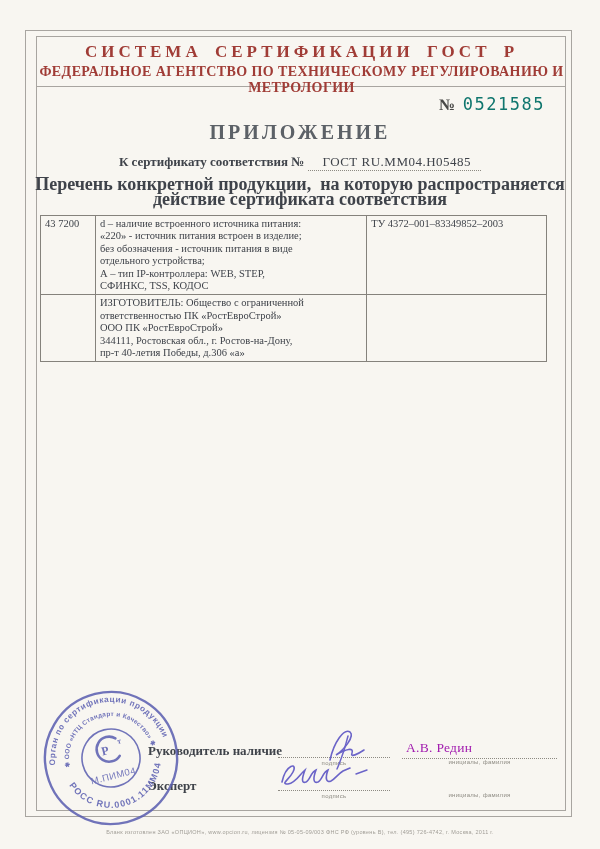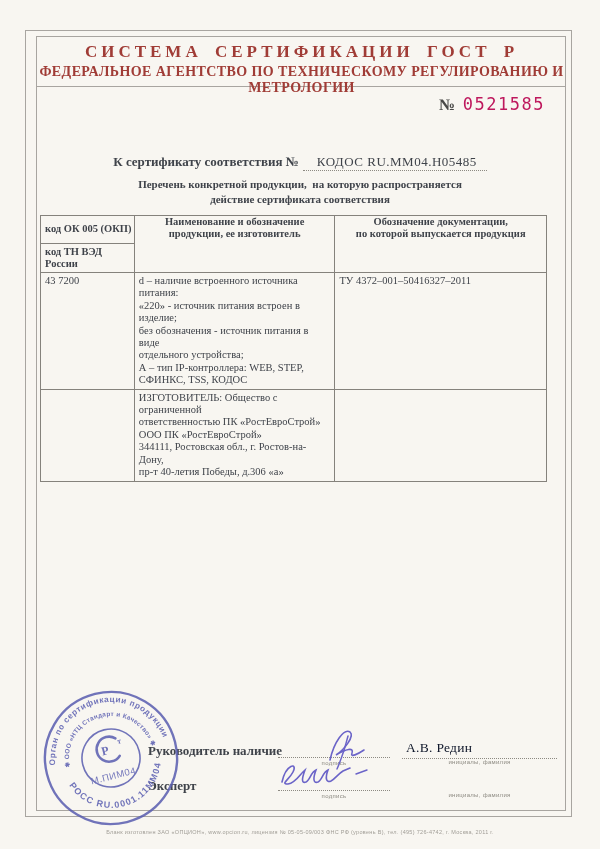--- a/index.html
+++ b/index.html
@@ -20,35 +20,35 @@
     color:#a03c36;
   }
   .hdr-agency {
     left:37px; top:64px; width:529px; text-align:center;
     font-size:14px; font-weight:bold; letter-spacing:0.4px; color:#a03c36;
   }
   .cert-no { left:400px; top:94px; width:145px; text-align:right; }
   .cert-no .nsign { font-size:16px; font-weight:bold; color:#4a4a48; margin-right:8px; }
   .cert-no .digits {
     font-family:"DejaVu Sans Mono", monospace; font-size:17px;
-    letter-spacing:1.5px; color:#be185d;
+    letter-spacing:1.5px; color:#0f766e;
   }
   .doc-title {
     left:0; top:121px; width:600px; text-align:center;
     font-size:20px; font-weight:bold; letter-spacing:3px; color:#5c6167;
   }
   .cert-ref { left:0; top:154px; width:600px; text-align:center; font-size:13px; }
   .cert-ref .prefix { font-weight:bold; }
   .cert-ref .number {
     border-bottom:1px dotted #8d8a82; padding:0 10px 1px 14px; margin-left:4px;
     letter-spacing:0.5px;
   }
   .purpose {
     left:0; top:177px; width:600px; text-align:center;
-    font-size:11px; font-weight:bold; line-height:15px;
+    font-size:18px; font-weight:bold; line-height:15px;
   }
 
   table.main { position:absolute; left:40px; top:215px; width:507px; border-collapse:collapse; }
   table.main td { border:1px solid #85827c; vertical-align:top; font-size:10.5px; line-height:12.4px; }
   .col-code  { width:94px; }
   .col-prod  { width:201px; }
   .col-doc   { width:212px; }
   td.th { font-weight:bold; text-align:center; vertical-align:middle; height:57px; line-height:13px; }
   td.code-head { padding:0; vertical-align:middle; }
   .code-head-top, .code-head-bot {
@@ -60,21 +60,21 @@
   tr.r1 td { height:75px; }
   tr.r2 td { height:63px; }
 
   .role-label { left:148px; font-size:13px; font-weight:bold; color:#3f434a; }
   .dotline { position:absolute; border-bottom:1px dotted #8d8a82; height:0; }
   .micro {
     position:absolute; font-family:"Liberation Sans", sans-serif;
     font-size:6px; color:#8d8a82; text-align:center; letter-spacing:0.3px;
   }
   .sig-name {
-    position:absolute; left:402px; width:155px; font-size:13.5px; color:#0f172a;
+    position:absolute; left:402px; width:155px; font-size:13.5px; color:#a21caf;
     border-bottom:1px dotted #8d8a82; padding:0 0 2px 4px; letter-spacing:0.3px;
   }
   .footer {
     left:0; top:829px; width:600px; text-align:center;
     font-family:"Liberation Sans", sans-serif; font-size:5.5px;
     color:#a09d96; letter-spacing:0.3px;
   }
   .stamp-svg { position:absolute; left:36px; top:683px; opacity:0.85; }
   .ink-svg { position:absolute; }
 </style>
@@ -87,47 +87,38 @@
   <div class="frame" style="left:36px; top:36px; width:530px; height:775px;"></div>
   <div class="hline" style="left:37px; top:86px; width:528px;"></div>
 
   <div class="abs hdr-system">СИСТЕМА СЕРТИФИКАЦИИ ГОСТ Р</div>
   <div class="abs hdr-agency">ФЕДЕРАЛЬНОЕ АГЕНТСТВО ПО ТЕХНИЧЕСКОМУ РЕГУЛИРОВАНИЮ И МЕТРОЛОГИИ</div>
 
   <div class="abs cert-no">
     <span class="nsign">№</span><span class="digits">0521585</span>
   </div>
 
+  <div class="abs doc-title">ПРИЛОЖЕНИЕ</div>
   <div class="abs cert-ref">
-    <span class="prefix">К сертификату соответствия №</span><span class="number">КОДОС RU.MM04.H05485</span>
+    <span class="prefix">К сертификату соответствия №</span><span class="number">ГОСТ RU.MM04.H05485</span>
   </div>
   <div class="abs purpose pre">Перечень конкретной продукции,  на которую распространяется
 действие сертификата соответствия</div>
 
   <table class="main">
     <tbody>
-        <tr>
-      <td class="col-code code-head">
-        <div class="code-head-top">код ОК 005 (ОКП)</div>
-        <div class="code-head-bot">код ТН ВЭД России</div>
-      </td>
-      <td class="col-prod th pre">Наименование и обозначение
-продукции, ее изготовитель</td>
-      <td class="col-doc th pre">Обозначение документации,
-по которой выпускается продукция</td>
-    </tr>
     <tr class="r1">
       <td class="body-cell">43 7200</td>
       <td class="body-cell pre">d – наличие встроенного источника питания:
 «220» - источник питания встроен в изделие;
 без обозначения - источник питания в виде
 отдельного устройства;
 А – тип IP-контроллера: WEB, STEP,
 СФИНКС, TSS, КОДОС</td>
-      <td class="body-cell pre">ТУ 4372–001–50416327–2011</td>
+      <td class="body-cell pre">ТУ 4372–001–83349852–2003</td>
     </tr>
     <tr class="r2">
       <td class="body-cell"></td>
       <td class="body-cell pre">ИЗГОТОВИТЕЛЬ: Общество с ограниченной
 ответственностью ПК «РостЕвроСтрой»
 ООО ПК «РостЕвроСтрой»
 344111, Ростовская обл., г. Ростов-на-Дону,
 пр-т 40-летия Победы, д.306 «а»</td>
       <td class="body-cell pre"></td>
     </tr>

